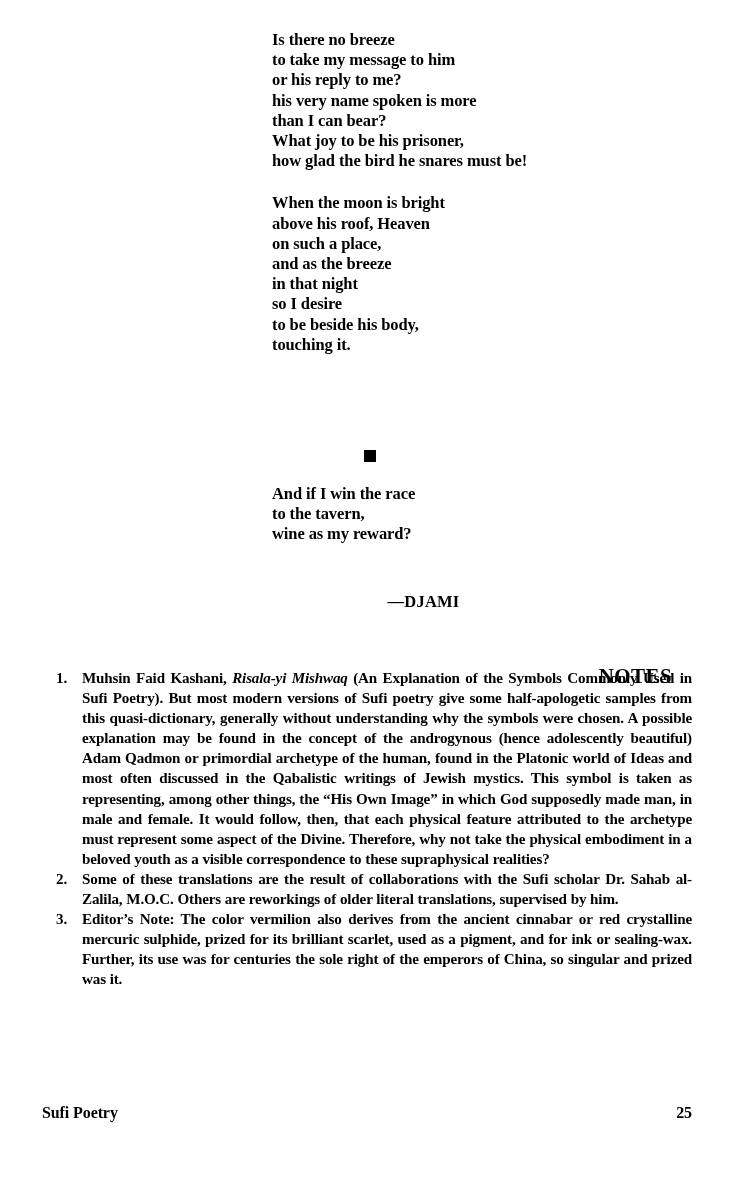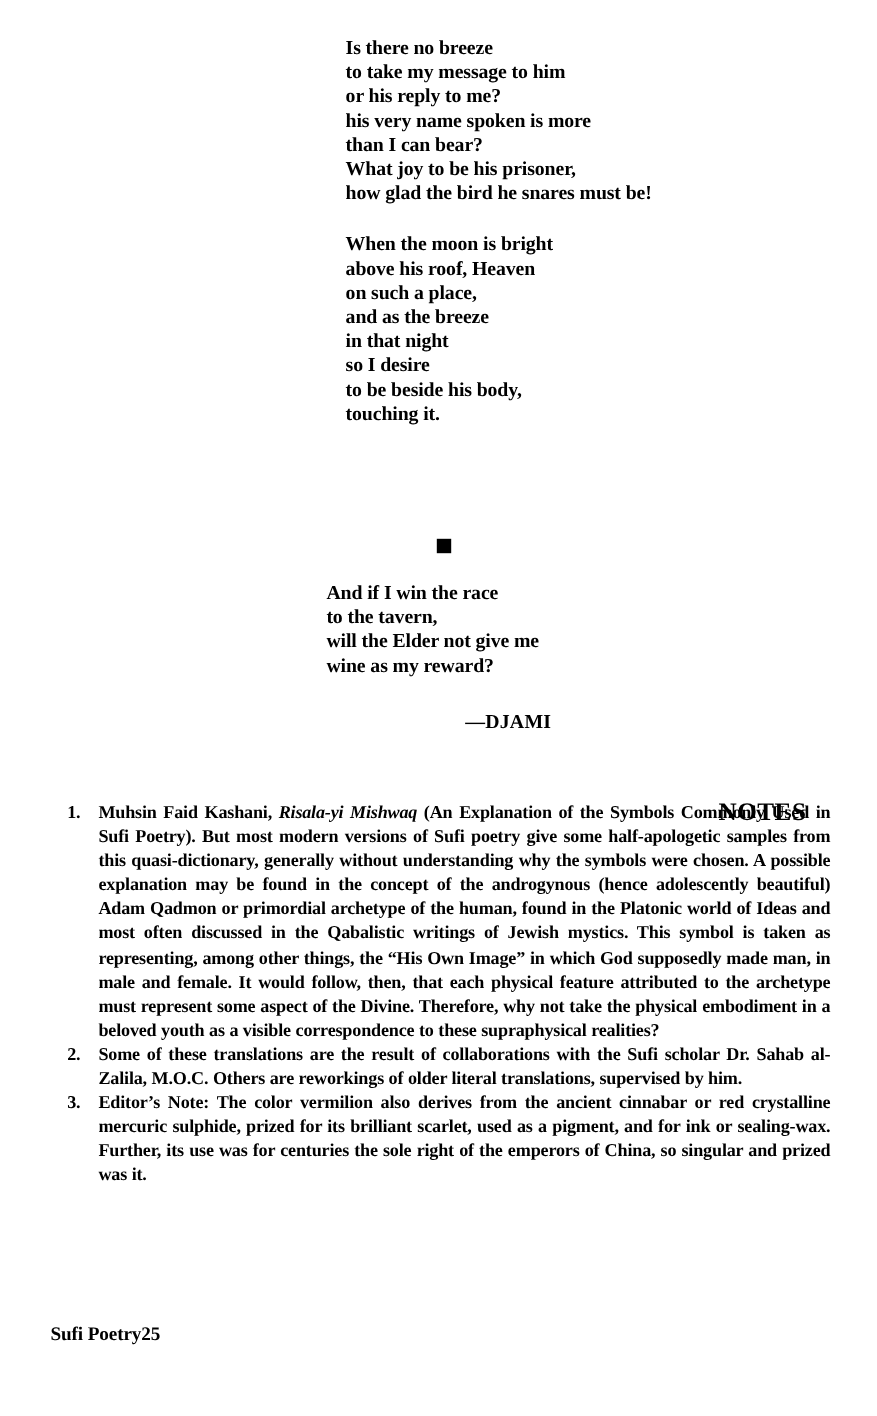--- a/index.html
+++ b/index.html
@@ -18,21 +18,21 @@
   }
 
   .page {
     position: absolute;
     inset: 0;
   }
 
   
   .poem {
     position: absolute;
-    left: 288px;
+    left: 272px;
     top: 30px;
     width: 420px;
   }
   .stanza {
     margin: 0 0 22px 0;
   }
   .stanza .line {
     font-size: 16.5px;
     line-height: 20.2px;
     font-weight: bold;
@@ -134,20 +134,21 @@
     font-weight: bold;
   }
 
   
   .footer {
     position: absolute;
     left: 42px;
     right: 39px;
     top: 1104px;
     display: flex;
+    justify-content: space-between;
     align-items: baseline;
     font-size: 16px;
     font-weight: bold;
     letter-spacing: -0.1px;
   }
 </style>
 </head>
 <body>
 
 <div class="page">
@@ -174,21 +175,20 @@
       </div>
     </div>
 
   <div class="divider-wrap">
     <span class="divider-square"></span>
   </div>
 
   <div class="poem-last" id="poem-final">
       <div class="line">And if I win the race</div>
       <div class="line">to the tavern,</div>
-      <div class="line">will the Elder not give me</div>
       <div class="line">wine as my reward?</div>
     </div>
 
   <div class="attribution">—DJAMI</div>
 
   <div class="notes-heading">NOTES</div>
 
   <div class="notes" id="notes-list">
       <div class="note">
         <span class="note-marker">1.</span>

